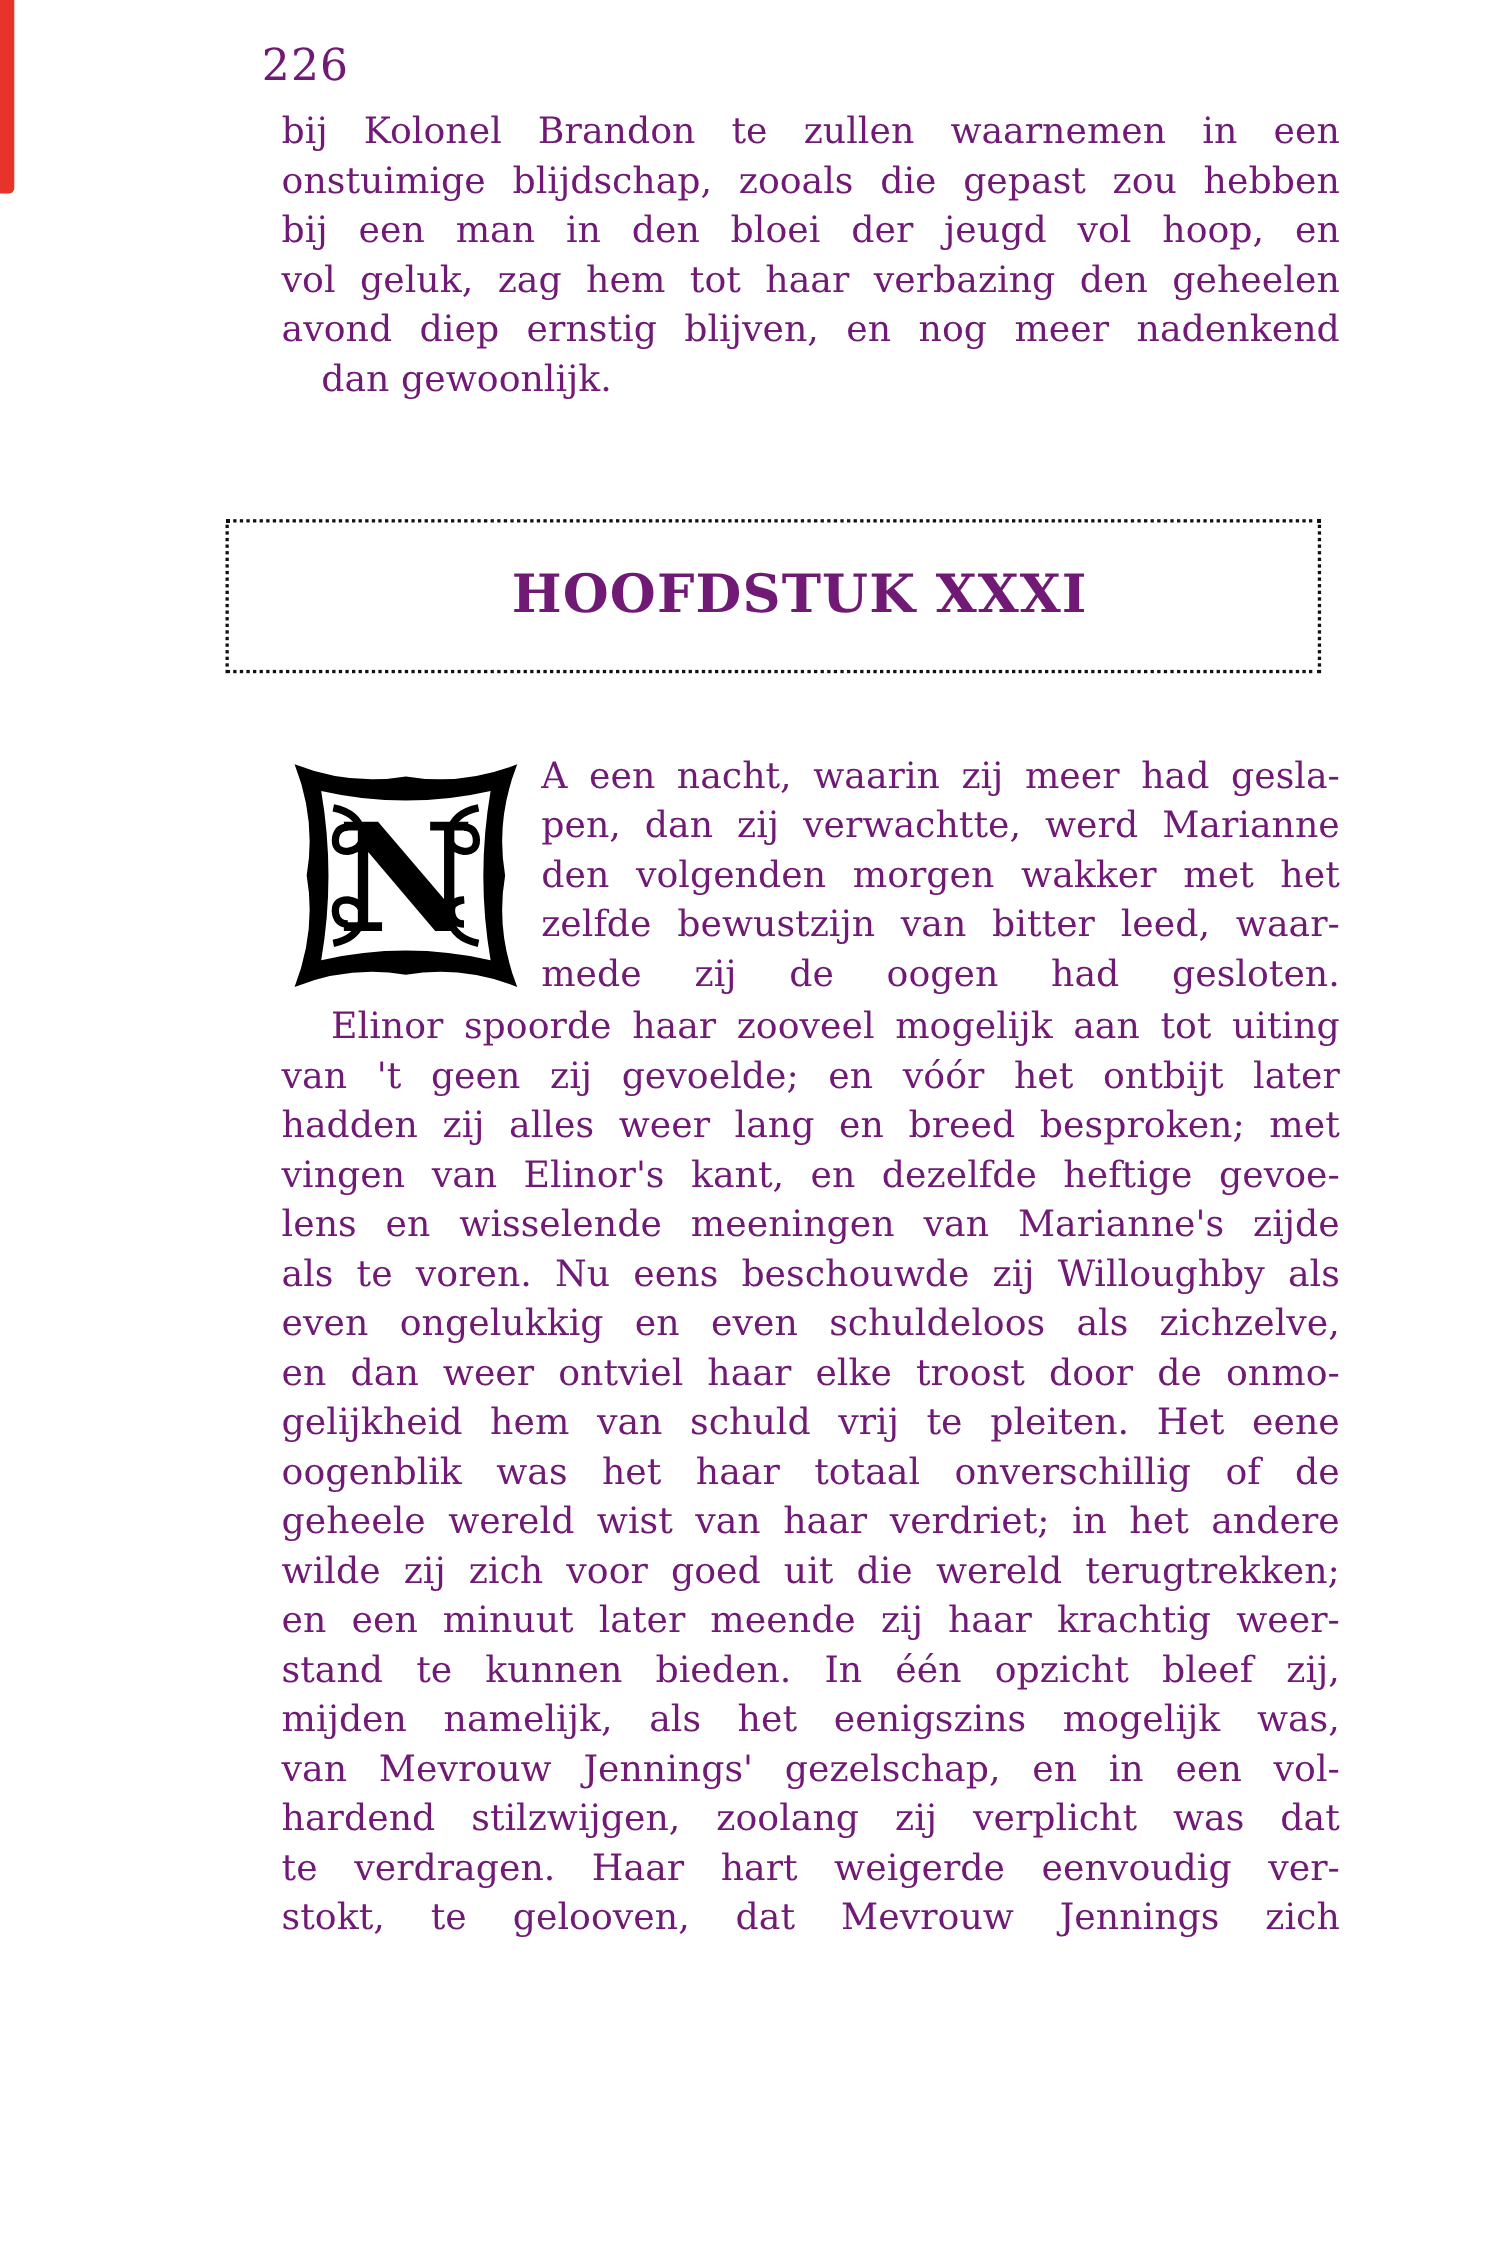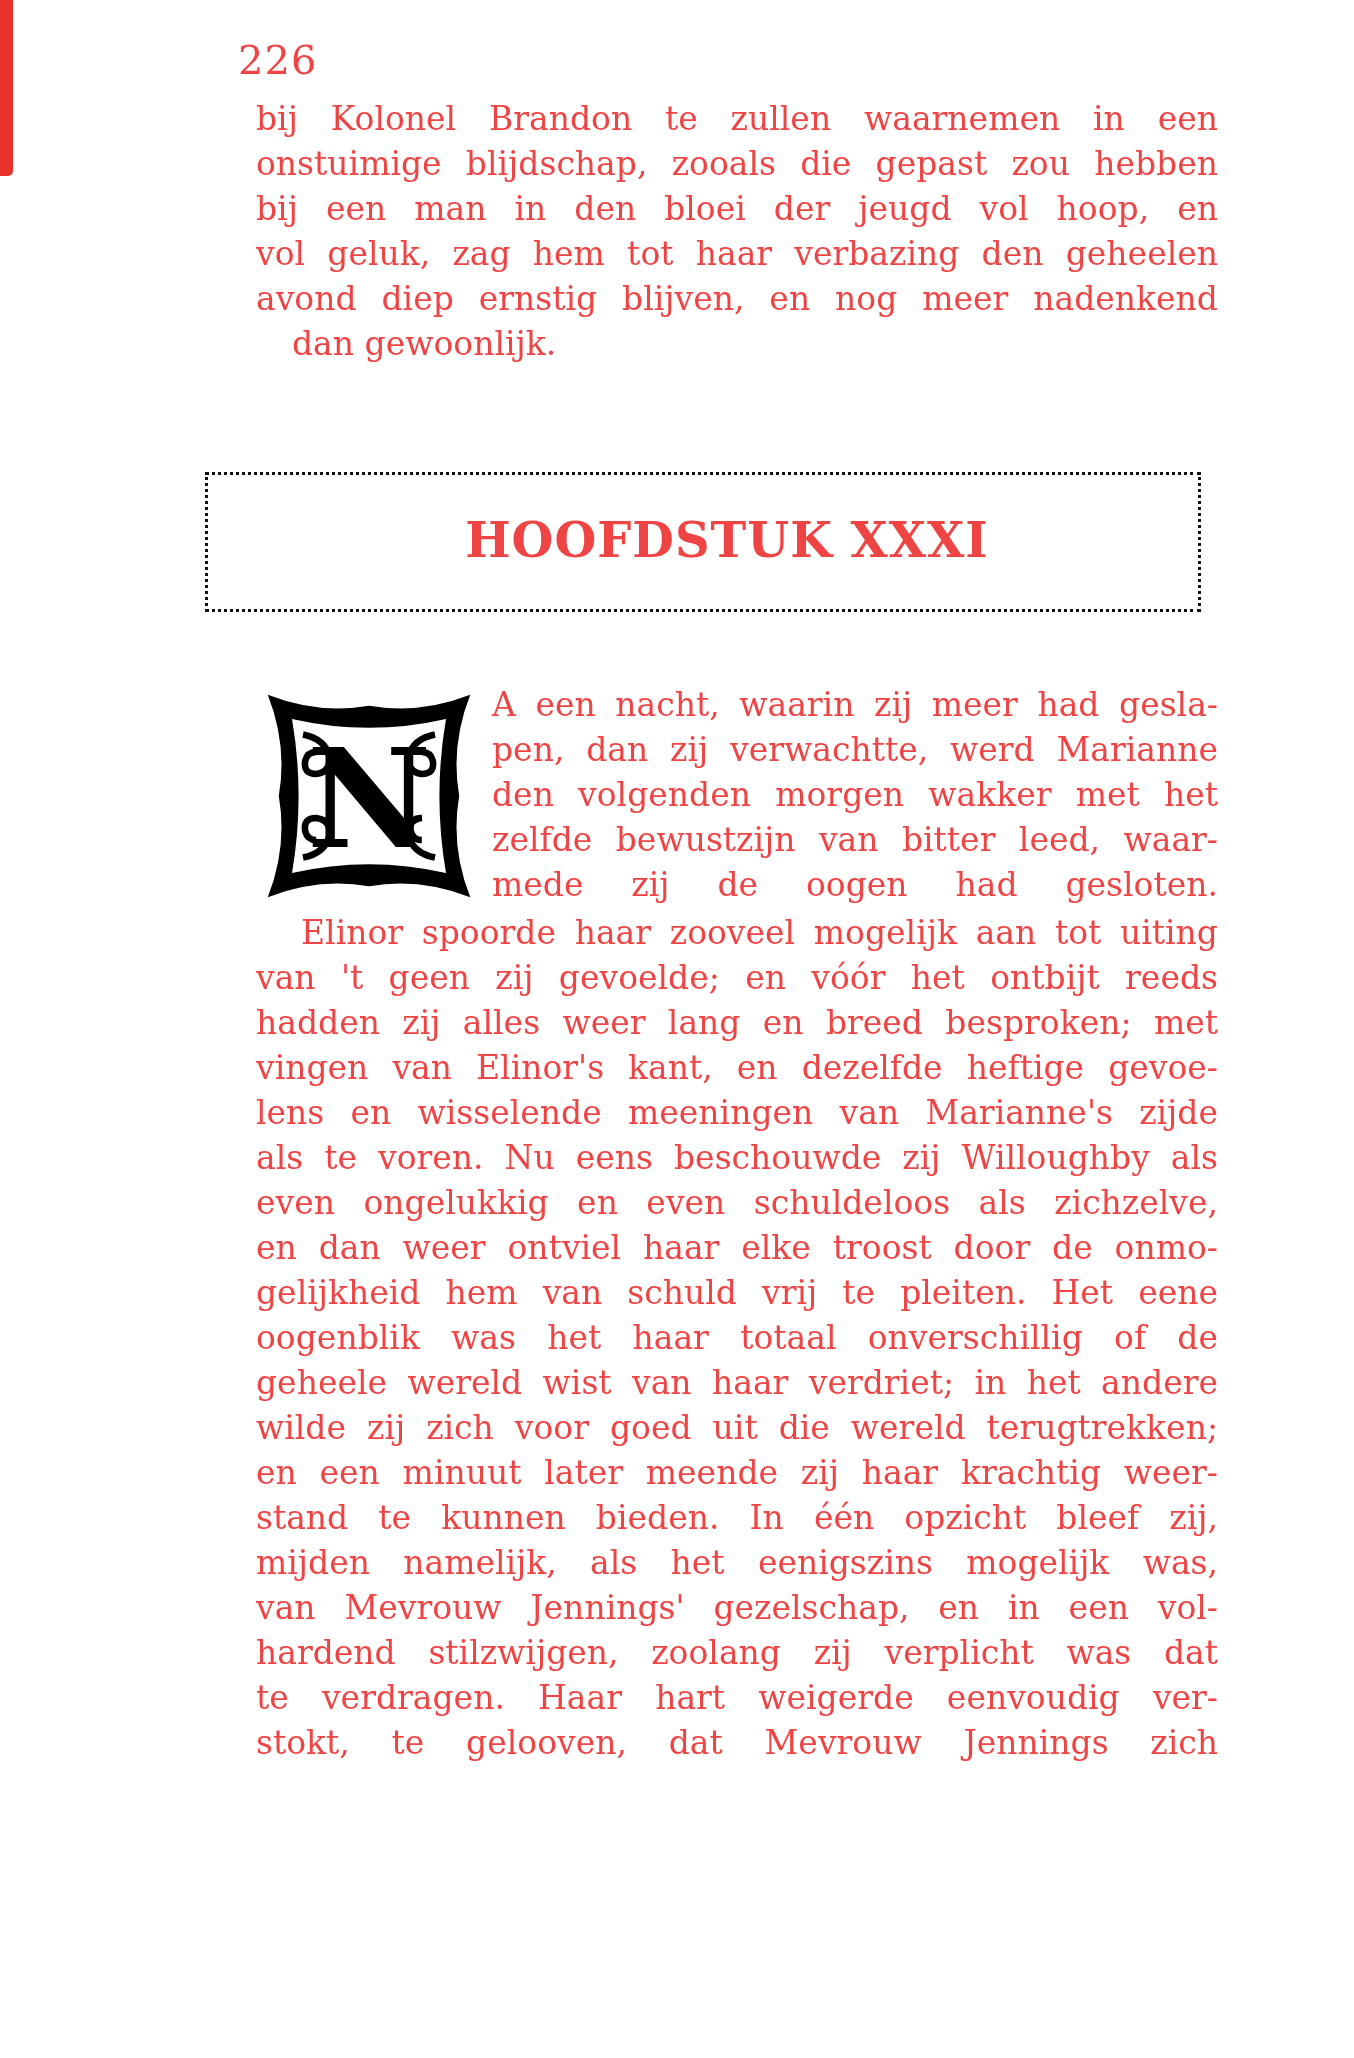--- a/index.html
+++ b/index.html
@@ -1,21 +1,21 @@
 <!DOCTYPE html>
 <html><head>
 <meta charset="utf-8">
 <style>
   html,body { margin:0; padding:0; background:#ffffff; }
   .page {
     position:relative;
     width:1354px; height:2058px;
     background:#ffffff;
     font-family:"DejaVu Serif", serif;
-    color:#ef4444;
+    color:#701a75;
     overflow:hidden;
   }
   .red-strip {
     position:absolute; left:0; top:0;
     width:13px; height:176px;
     background:#e8332a;
     border-radius:0 0 5px 0;
   }
   .pagenum {
     position:absolute; left:238px; top:38px;
@@ -103,21 +103,21 @@
         <div class="tline">A een nacht, waarin zij meer had gesla-</div>
         <div class="tline">pen, dan zij verwachtte, werd Marianne</div>
         <div class="tline">den volgenden morgen wakker met het</div>
         <div class="tline">zelfde bewustzijn van bitter leed, waar-</div>
         <div class="tline">mede zij de oogen had gesloten.</div>
       </div>
   </div>
 
   <div class="para para2 indent-first">
       <div class="tline">Elinor spoorde haar zooveel mogelijk aan tot uiting</div>
-      <div class="tline">van 't geen zij gevoelde; en vóór het ontbijt reeds</div>
+      <div class="tline">van 't geen zij gevoelde; en vóór het ontbijt later</div>
       <div class="tline">hadden zij alles weer lang en breed besproken; met</div>
       <div class="tline">vingen van Elinor's kant, en dezelfde heftige gevoe-</div>
       <div class="tline">lens en wisselende meeningen van Marianne's zijde</div>
       <div class="tline">als te voren. Nu eens beschouwde zij Willoughby als</div>
       <div class="tline">even ongelukkig en even schuldeloos als zichzelve,</div>
       <div class="tline">en dan weer ontviel haar elke troost door de onmo-</div>
       <div class="tline">gelijkheid hem van schuld vrij te pleiten. Het eene</div>
       <div class="tline">oogenblik was het haar totaal onverschillig of de</div>
       <div class="tline">geheele wereld wist van haar verdriet; in het andere</div>
       <div class="tline">wilde zij zich voor goed uit die wereld terugtrekken;</div>

